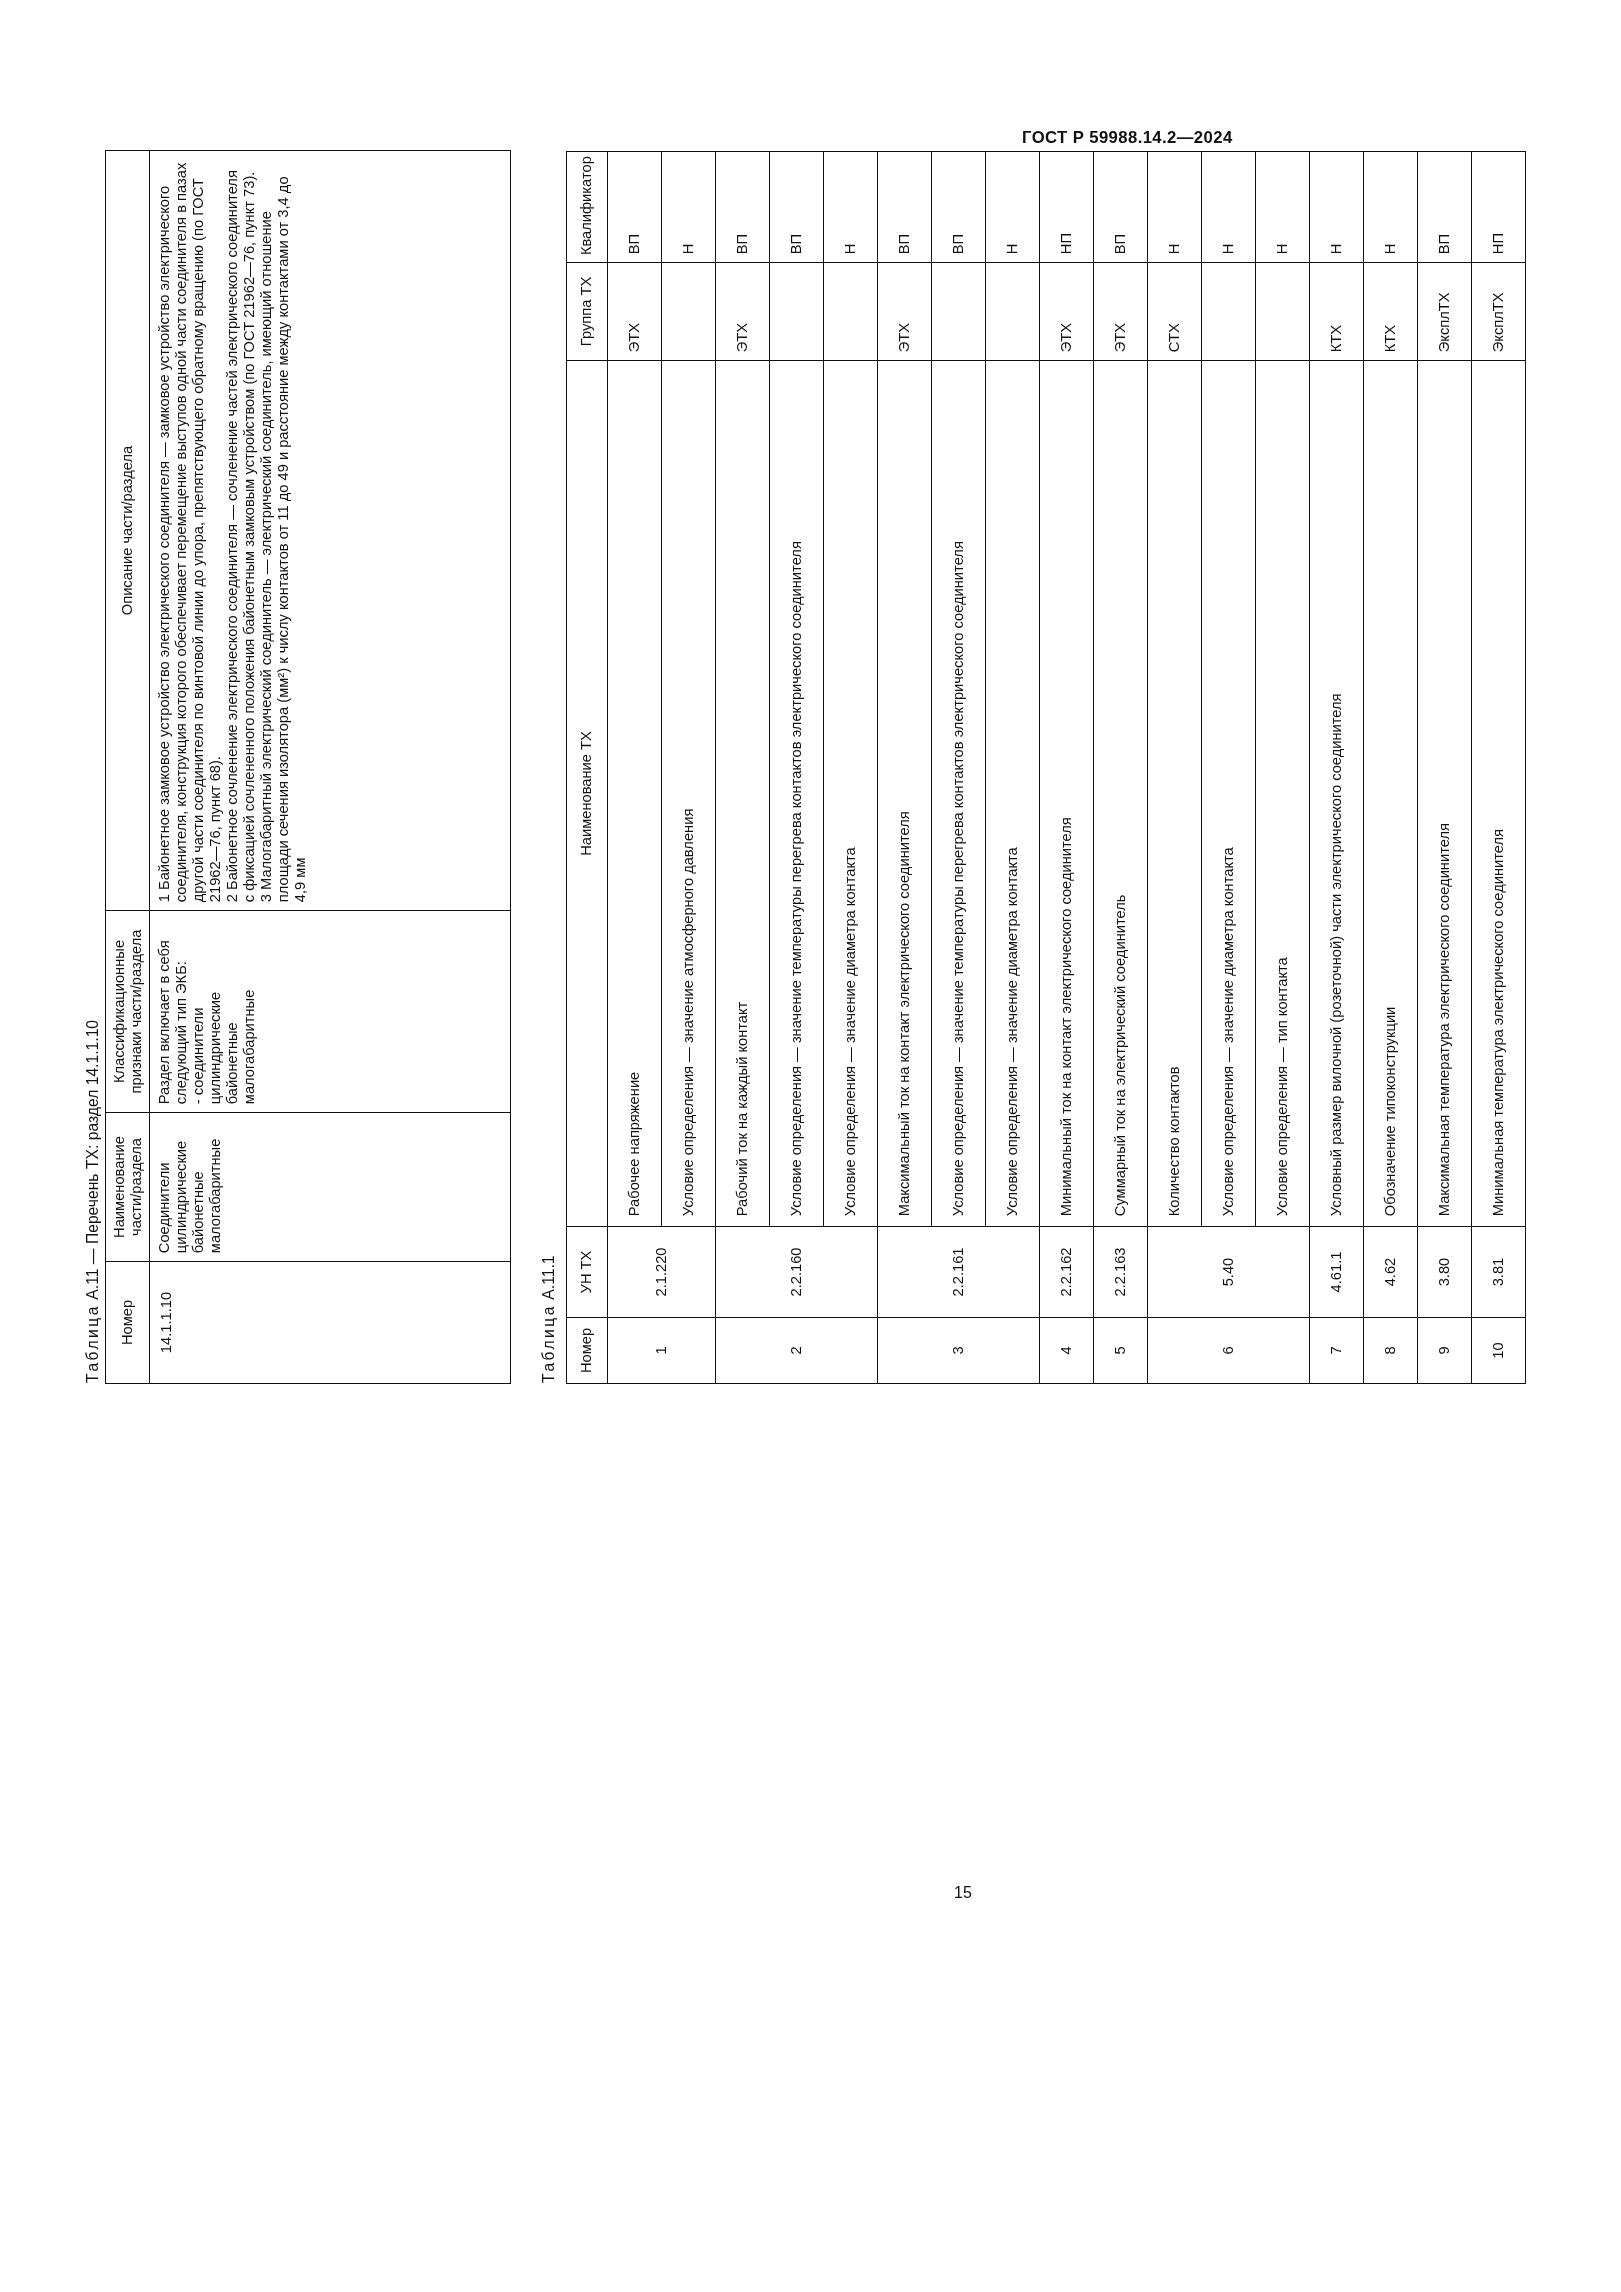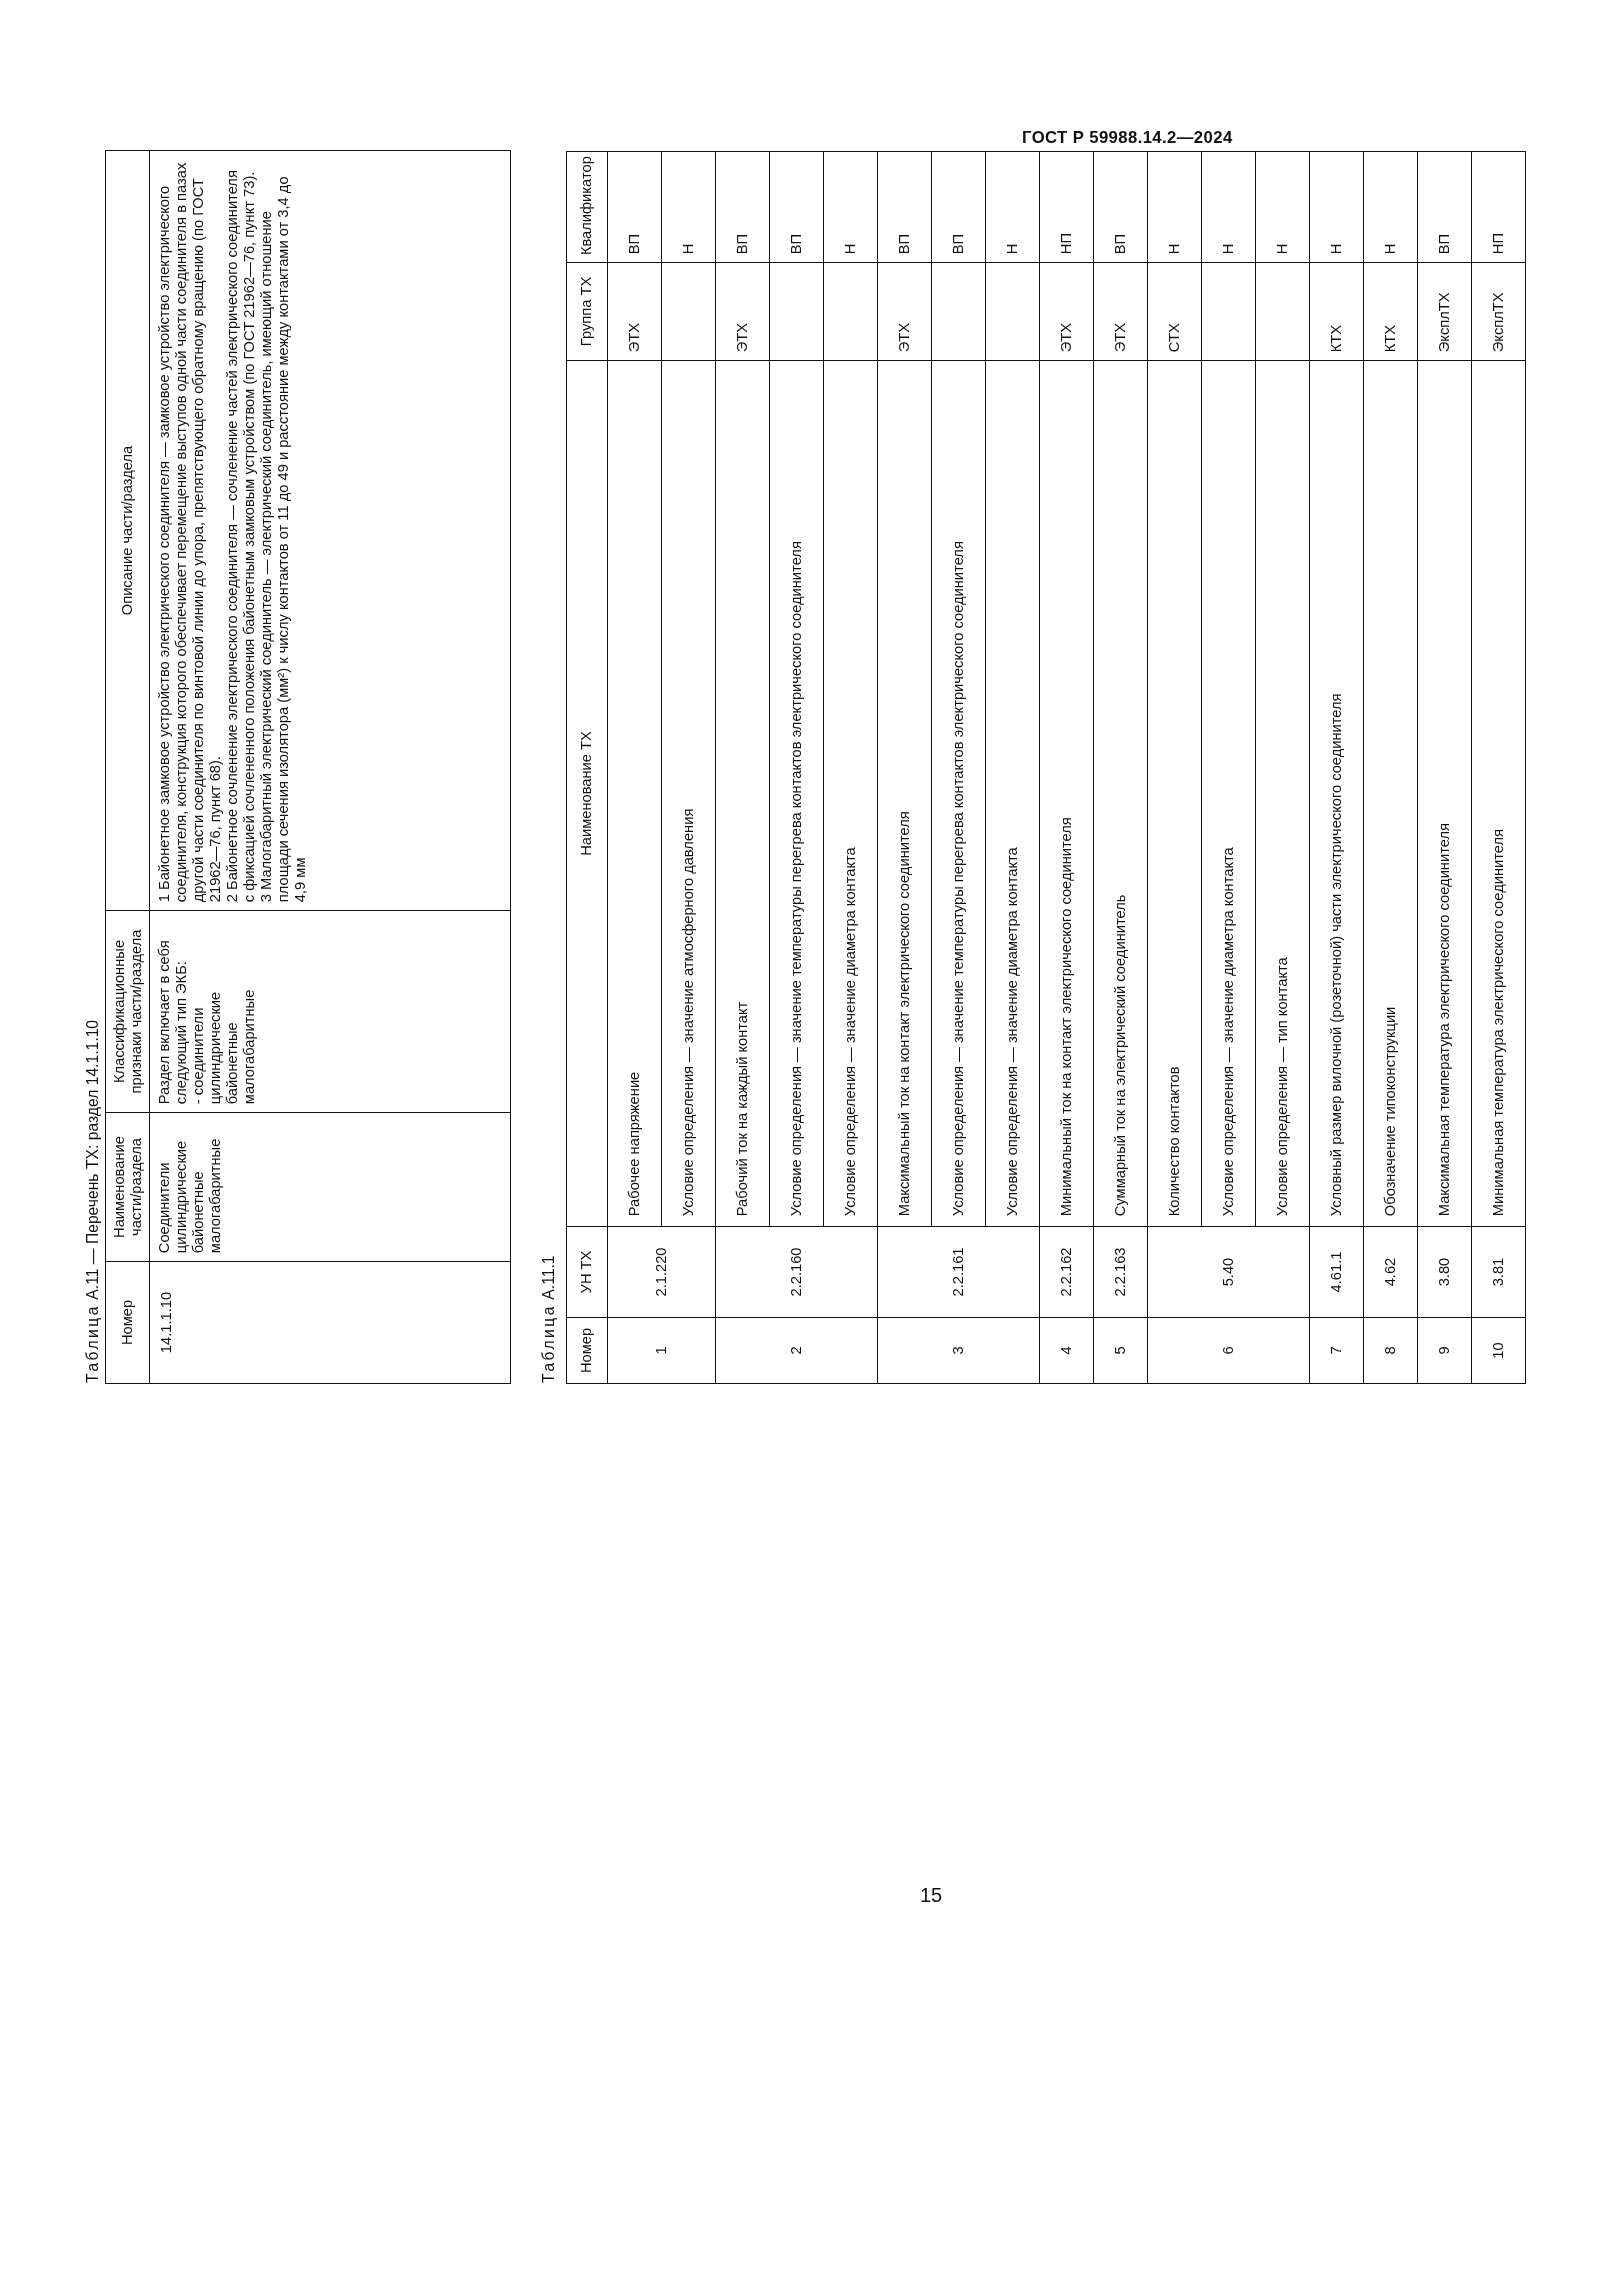--- a/index.html
+++ b/index.html
@@ -22,22 +22,22 @@
     left: 1022px;
     font-size: 16.7px;
     font-weight: bold;
     letter-spacing: 0.4px;
     white-space: nowrap;
     margin-top: 12px;
   }
   .page-num {
     position: absolute;
     top: 1884px;
-    left: 920px;
-    font-size: 20px;
+    left: 954px;
+    font-size: 16px;
   }
   
   .rotated {
     position: absolute;
     left: 83px;
     top: 1384px;
     width: 1232px;
     height: 1460px;
     transform: rotate(-90deg);
     transform-origin: 0 0;

